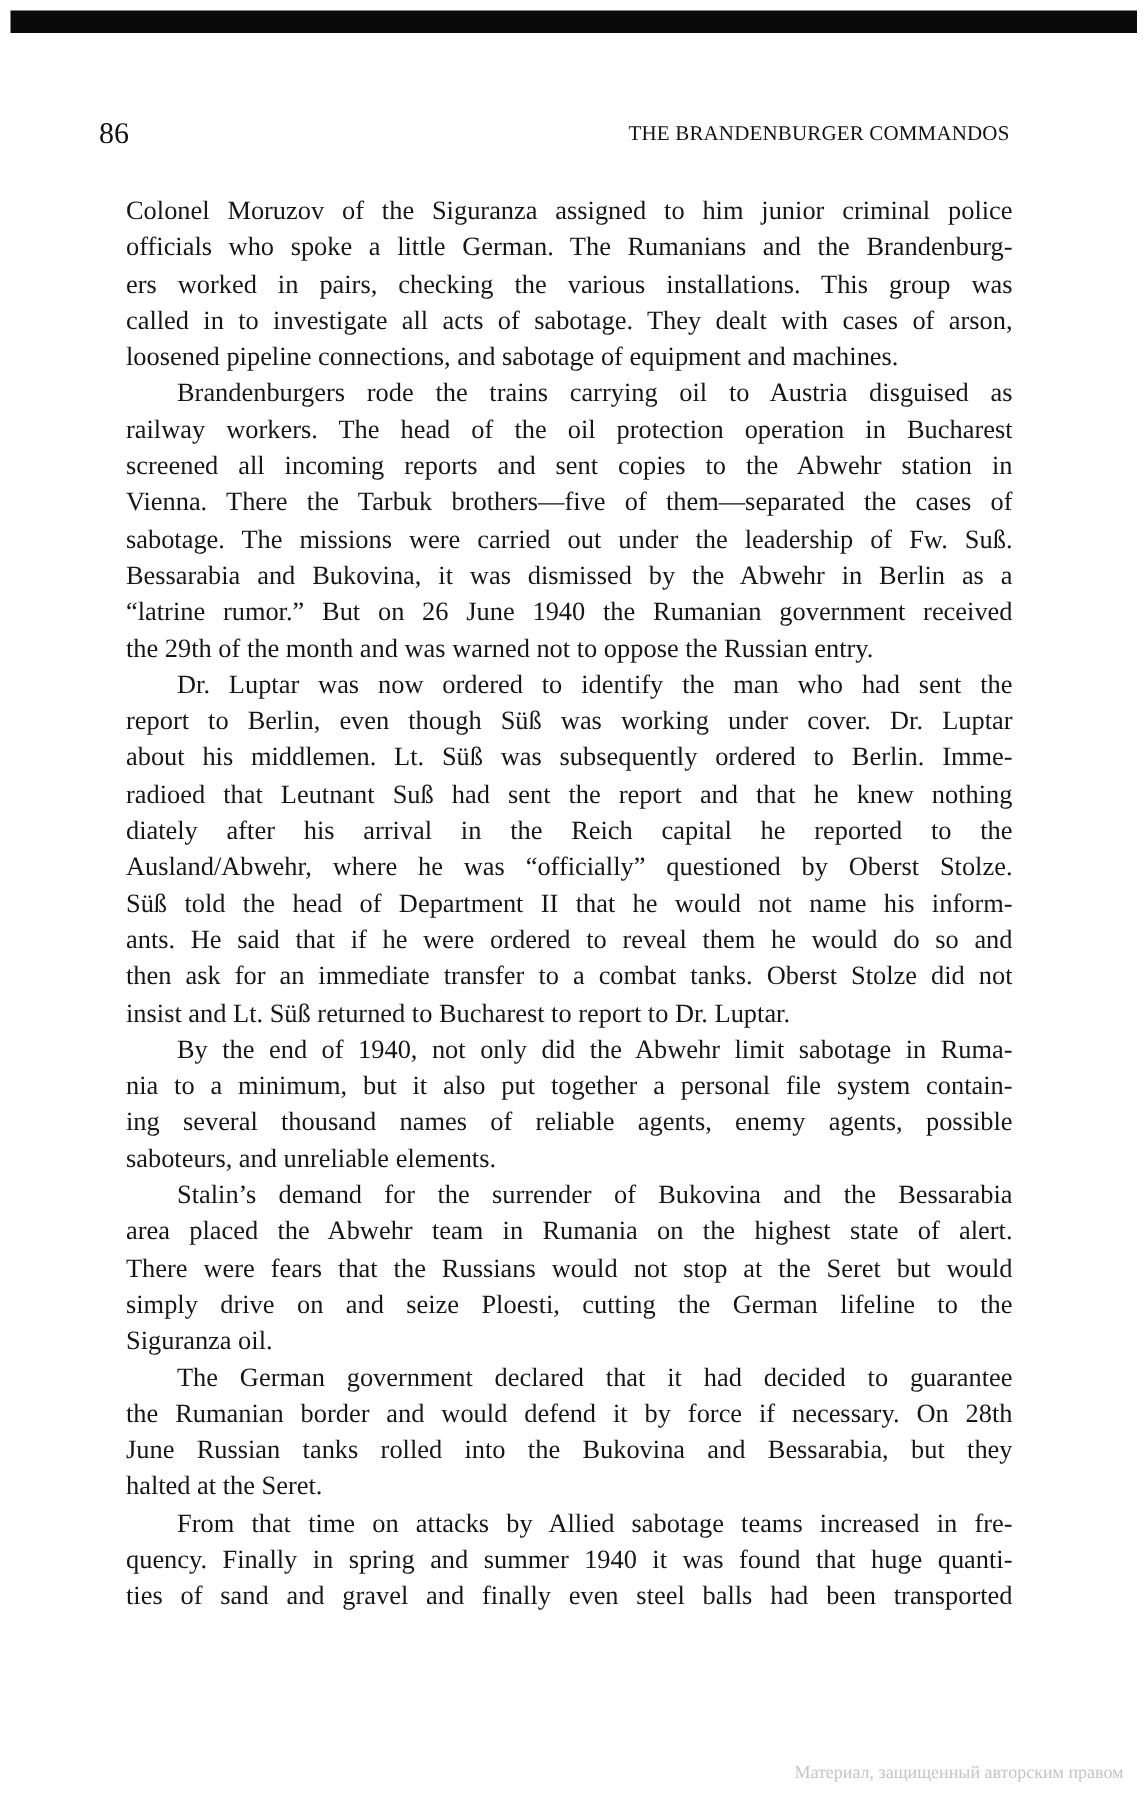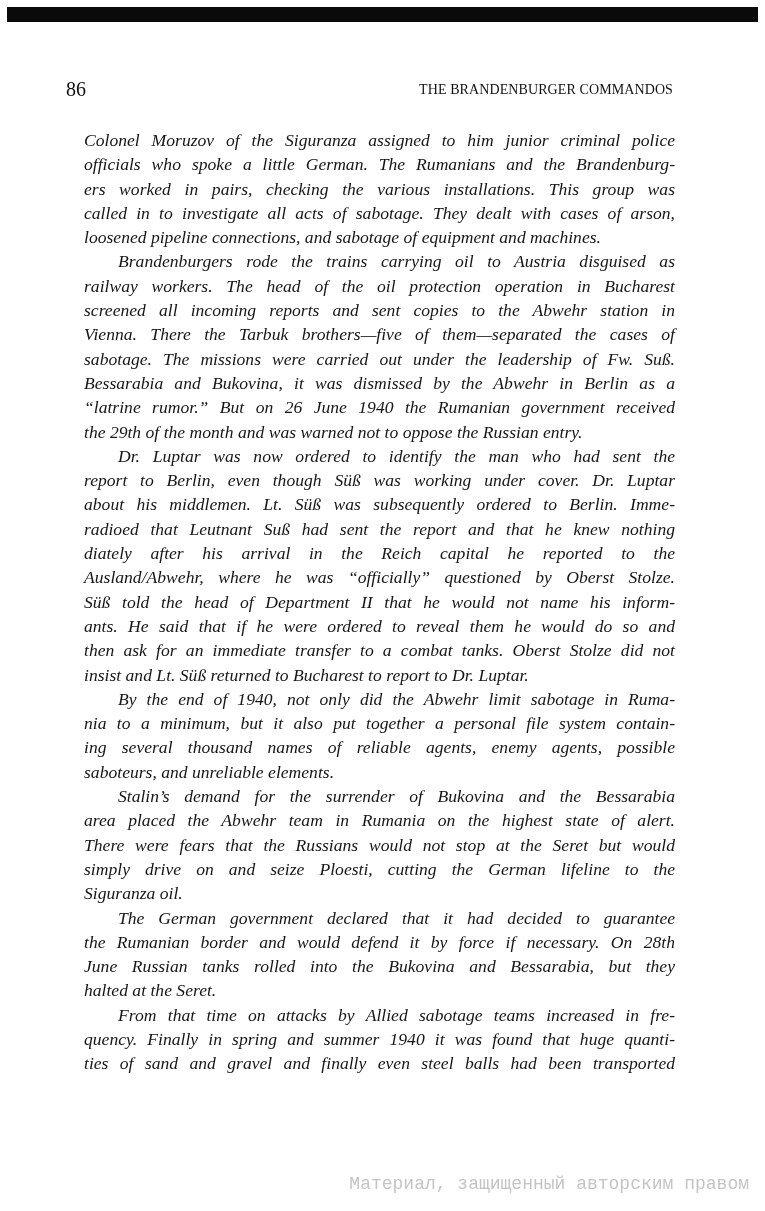--- a/index.html
+++ b/index.html
@@ -13,26 +13,26 @@
   .page-number {
     position: absolute; left: 66px; top: 78px; font-size: 20px; color: #111;
   }
   .running-head {
     position: absolute; right: 92px; top: 82px; font-size: 14px; font-weight: normal; letter-spacing: 0.1px; color: #111;
   }
   .body-text {
     position: absolute; left: 84px; top: 128px; width: 591px;
     font-size: 17.6px; line-height: 24.3px; text-align: justify; color: #161616;
   }
-  .line { display: block; white-space: nowrap; text-align-last: justify; font-style: italic; }
+  .line { display: block; white-space: nowrap; text-align-last: justify; }
   .line.last { text-align-last: left; }
   .line.indent { text-indent: 34px; }
   .watermark {
     position: absolute; right: 16px; top: 1174px;
-    font-family: Liberation Mono, monospace; font-size: 18px; color: #c4c4c4;
+    font-family: Liberation Serif, serif; font-size: 12px; color: #c4c4c4;
   }
 </style>
 </head>
 <body>
 
 <div class="top-bar"></div>
 
 <div class="page-number">86</div>
 <div class="running-head">THE BRANDENBURGER COMMANDOS</div>
 

